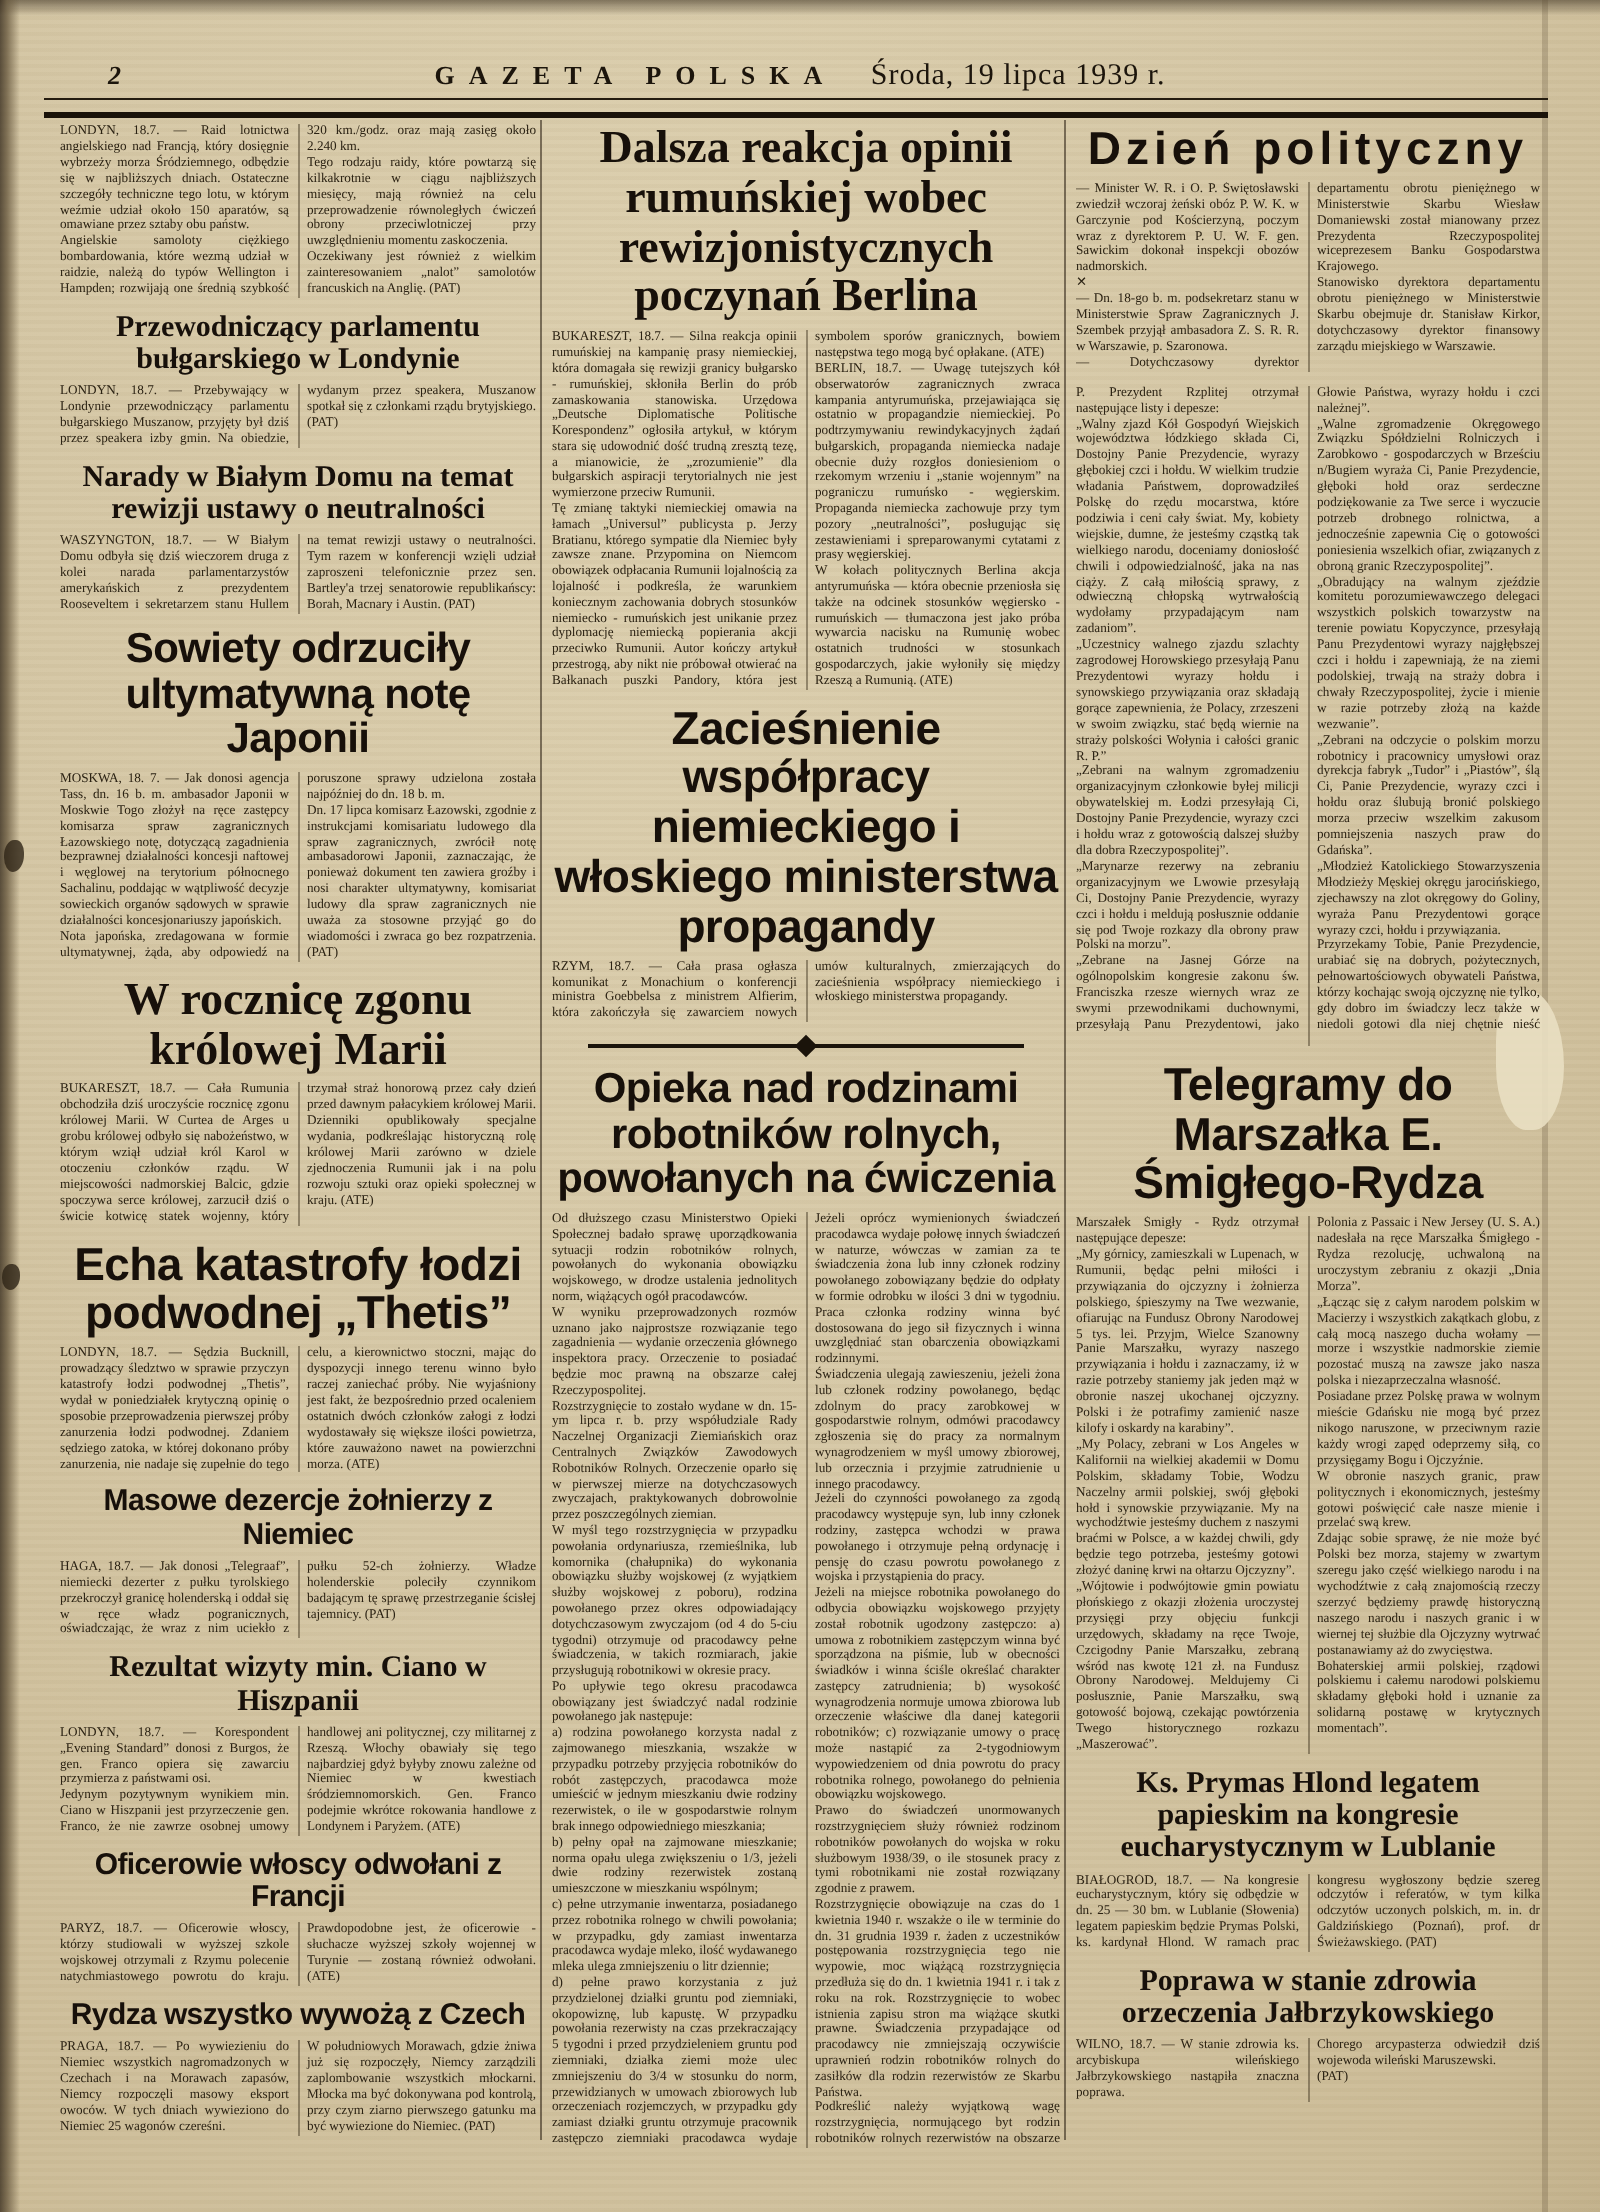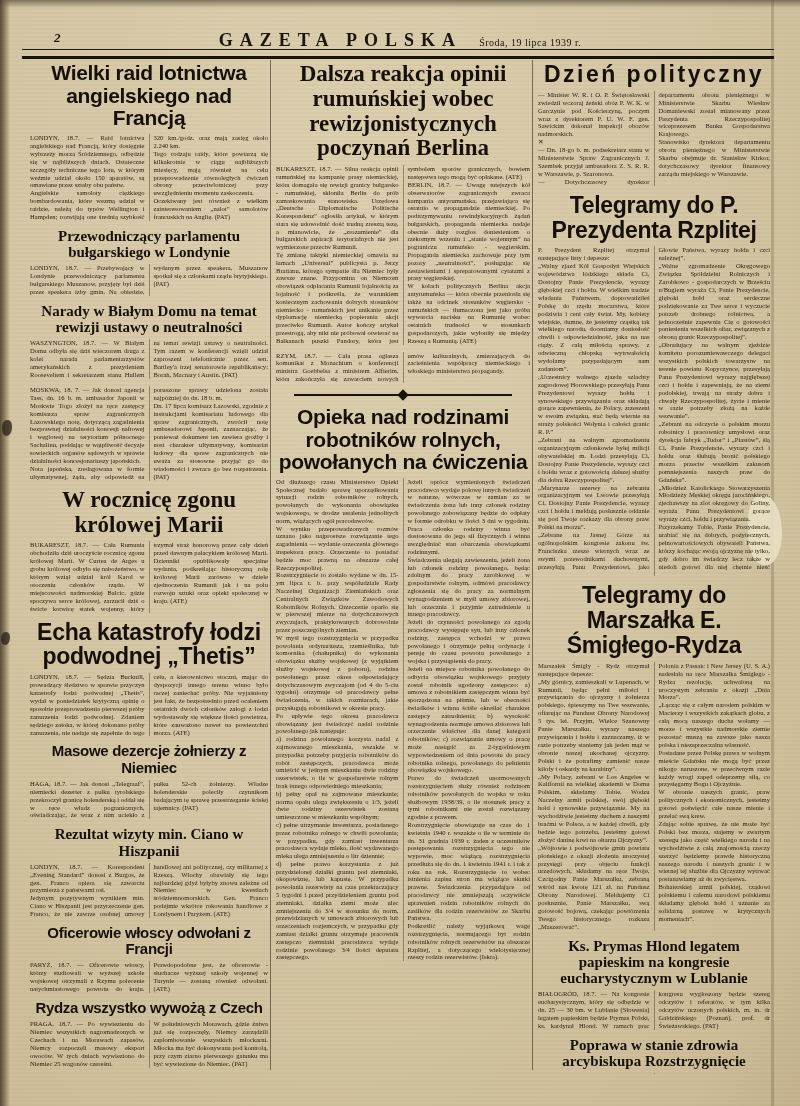--- a/index.html
+++ b/index.html
@@ -18,22 +18,22 @@
     background:linear-gradient(180deg,rgba(58,47,32,.55),rgba(58,47,32,0));}
   .edge-right{position:absolute;right:26px;top:0;width:3px;height:1106px;background:rgba(90,75,50,.25);}
   .stain{position:absolute;background:#2e2416;border-radius:50% 40% 55% 45%;opacity:.8;}
   .tear{position:absolute;background:#e9dfc2;opacity:.9;border-radius:40% 60% 50% 50%;}
 
   
   .masthead{position:absolute;left:30px;top:30px;width:740px;height:18px;
     font-family:"Liberation Serif", serif;font-size:13px;color:#1c150c;}
   .pageno{position:absolute;left:24px;top:0;font-weight:bold;font-style:italic;}
   .mast-center{position:absolute;left:0;right:0;top:0;text-align:center;}
-  .mast-title{font-weight:bold;letter-spacing:7px;font-size:18px;}
-  .mast-date{margin-left:14px;font-size:10px;letter-spacing:.5px;}
+  .mast-title{font-weight:bold;letter-spacing:7px;font-size:13px;}
+  .mast-date{margin-left:14px;font-size:15px;letter-spacing:.5px;}
   .rule-top{position:absolute;left:22px;top:49px;width:752px;height:6px;
     border-top:1.5px solid #241c10;border-bottom:3.5px solid #1a130a;}
 
   
   .col{position:absolute;top:62px;height:1012px;overflow:hidden;}
   .col1{left:30px;width:238px;}
   .col2{left:276px;width:254px;}
   .col3{left:538px;width:232px;}
   .vrule{position:absolute;top:60px;width:1px;height:1010px;background:rgba(40,30,16,.55);}
   .v1{left:270px;} .v2{left:532px;}
@@ -82,35 +82,35 @@
       <span class="mast-date">Środa, 19 lipca 1939 r.</span>
     </span>
   </div>
   <div class="rule-top"></div>
 
   <div class="vrule v1"></div>
   <div class="vrule v2"></div>
 
   <div class="col col1">
     <article class="art">
-      <h2 class="h-sans h-xl">Wielki raid lotnictwa angielskiego nad Francją</h2>
       <div class="body">LONDYN, 18.7. — Raid lotnictwa angielskiego nad Francją, który dosięgnie wybrzeży morza Śródziemnego, odbędzie się w najbliższych dniach. Ostateczne szczegóły techniczne tego lotu, w którym weźmie udział około 150 aparatów, są omawiane przez sztaby obu państw.
 Angielskie samoloty ciężkiego bombardowania, które wezmą udział w raidzie, należą do typów Wellington i Hampden; rozwijają one średnią szybkość 320 km./godz. oraz mają zasięg około 2.240 km.
 Tego rodzaju raidy, które powtarzą się kilkakrotnie w ciągu najbliższych miesięcy, mają również na celu przeprowadzenie równoległych ćwiczeń obrony przeciwlotniczej przy uwzględnieniu momentu zaskoczenia.
 Oczekiwany jest również z wielkim zainteresowaniem „nalot” samolotów francuskich na Anglię. (PAT)</div>
     </article>
     <article class="art">
       <h2 class="h-serif h-md">Przewodniczący parlamentu bułgarskiego w Londynie</h2>
       <div class="body">LONDYN, 18.7. — Przebywający w Londynie przewodniczący parlamentu bułgarskiego Muszanow, przyjęty był dziś przez speakera izby gmin. Na obiedzie, wydanym przez speakera, Muszanow spotkał się z członkami rządu brytyjskiego. (PAT)</div>
     </article>
     <article class="art">
       <h2 class="h-serif h-md">Narady w Białym Domu na temat rewizji ustawy o neutralności</h2>
       <div class="body">WASZYNGTON, 18.7. — W Białym Domu odbyła się dziś wieczorem druga z kolei narada parlamentarzystów amerykańskich z prezydentem Rooseveltem i sekretarzem stanu Hullem na temat rewizji ustawy o neutralności. Tym razem w konferencji wzięli udział zaproszeni telefonicznie przez sen. Bartley'a trzej senatorowie republikańscy: Borah, Macnary i Austin. (PAT)</div>
     </article>
     <article class="art">
+      <h2 class="h-sans h-xl">Sowiety odrzuciły ultymatywną notę Japonii</h2>
       <div class="body">MOSKWA, 18. 7. — Jak donosi agencja Tass, dn. 16 b. m. ambasador Japonii w Moskwie Togo złożył na ręce zastępcy komisarza spraw zagranicznych Łazowskiego notę, dotyczącą zagadnienia bezprawnej działalności koncesji naftowej i węglowej na terytorium północnego Sachalinu, poddając w wątpliwość decyzje sowieckich organów sądowych w sprawie działalności koncesjonariuszy japońskich.
 Nota japońska, zredagowana w formie ultymatywnej, żąda, aby odpowiedź na poruszone sprawy udzielona została najpóźniej do dn. 18 b. m.
 Dn. 17 lipca komisarz Łazowski, zgodnie z instrukcjami komisariatu ludowego dla spraw zagranicznych, zwrócił notę ambasadorowi Japonii, zaznaczając, że ponieważ dokument ten zawiera groźby i nosi charakter ultymatywny, komisariat ludowy dla spraw zagranicznych nie uważa za stosowne przyjąć go do wiadomości i zwraca go bez rozpatrzenia. (PAT)</div>
     </article>
     <article class="art">
       <h2 class="h-serif h-lg">W rocznicę zgonu królowej Marii</h2>
       <div class="body">BUKARESZT, 18.7. — Cała Rumunia obchodziła dziś uroczyście rocznicę zgonu królowej Marii. W Curtea de Arges u grobu królowej odbyło się nabożeństwo, w którym wziął udział król Karol w otoczeniu członków rządu. W miejscowości nadmorskiej Balcic, gdzie spoczywa serce królowej, zarzucił dziś o świcie kotwicę statek wojenny, który trzymał straż honorową przez cały dzień przed dawnym pałacykiem królowej Marii. Dzienniki opublikowały specjalne wydania, podkreślając historyczną rolę królowej Marii zarówno w dziele zjednoczenia Rumunii jak i na polu rozwoju sztuki oraz opieki społecznej w kraju. (ATE)</div>
     </article>
     <article class="art">
       <h2 class="h-sans h-lg">Echa katastrofy łodzi podwodnej „Thetis”</h2>
@@ -139,20 +139,21 @@
 
   <div class="col col2">
     <article class="art">
       <h2 class="h-serif h-lg">Dalsza reakcja opinii rumuńskiej wobec rewizjonistycznych poczynań Berlina</h2>
       <div class="body">BUKARESZT, 18.7. — Silna reakcja opinii rumuńskiej na kampanię prasy niemieckiej, która domagała się rewizji granicy bułgarsko - rumuńskiej, skłoniła Berlin do prób zamaskowania stanowiska. Urzędowa „Deutsche Diplomatische Politische Korespondenz” ogłosiła artykuł, w którym stara się udowodnić dość trudną zresztą tezę, a mianowicie, że „zrozumienie” dla bułgarskich aspiracji terytorialnych nie jest wymierzone przeciw Rumunii.
 Tę zmianę taktyki niemieckiej omawia na łamach „Universul” publicysta p. Jerzy Bratianu, którego sympatie dla Niemiec były zawsze znane. Przypomina on Niemcom obowiązek odpłacania Rumunii lojalnością za lojalność i podkreśla, że warunkiem koniecznym zachowania dobrych stosunków niemiecko - rumuńskich jest unikanie przez dyplomację niemiecką popierania akcji przeciwko Rumunii. Autor kończy artykuł przestrogą, aby nikt nie próbował otwierać na Bałkanach puszki Pandory, która jest symbolem sporów granicznych, bowiem następstwa tego mogą być opłakane. (ATE)
 BERLIN, 18.7. — Uwagę tutejszych kół obserwatorów zagranicznych zwraca kampania antyrumuńska, przejawiająca się ostatnio w propagandzie niemieckiej. Po podtrzymywaniu rewindykacyjnych żądań bułgarskich, propaganda niemiecka nadaje obecnie duży rozgłos doniesieniom o rzekomym wrzeniu i „stanie wojennym” na pograniczu rumuńsko - węgierskim. Propaganda niemiecka zachowuje przy tym pozory „neutralności”, posługując się zestawieniami i spreparowanymi cytatami z prasy węgierskiej.
 W kołach politycznych Berlina akcja antyrumuńska — która obecnie przeniosła się także na odcinek stosunków węgiersko - rumuńskich — tłumaczona jest jako próba wywarcia nacisku na Rumunię wobec ostatnich trudności w stosunkach gospodarczych, jakie wyłoniły się między Rzeszą a Rumunią. (ATE)</div>
     </article>
     <article class="art">
+      <h2 class="h-sans h-lg">Zacieśnienie współpracy niemieckiego i włoskiego ministerstwa propagandy</h2>
       <div class="body">RZYM, 18.7. — Cała prasa ogłasza komunikat z Monachium o konferencji ministra Goebbelsa z ministrem Alfierim, która zakończyła się zawarciem nowych umów kulturalnych, zmierzających do zacieśnienia współpracy niemieckiego i włoskiego ministerstwa propagandy.</div>
     </article>
     <div class="orn-divider">
       <div class="bar"></div>
         <div class="diamond"></div>
     </div>
     <article class="art">
       <h2 class="h-sans h-xl">Opieka nad rodzinami robotników rolnych, powołanych na ćwiczenia</h2>
       <div class="body clamp" style="max-height:640px;">Od dłuższego czasu Ministerstwo Opieki Społecznej badało sprawę uporządkowania sytuacji rodzin robotników rolnych, powołanych do wykonania obowiązku wojskowego, w drodze ustalenia jednolitych norm, wiążących ogół pracodawców.
 W wyniku przeprowadzonych rozmów uznano jako najprostsze rozwiązanie tego zagadnienia — wydanie orzeczenia głównego inspektora pracy. Orzeczenie to posiadać będzie moc prawną na obszarze całej Rzeczypospolitej.
@@ -176,21 +177,20 @@
   <div class="col col3">
     <article class="art">
       <h2 class="h-sans h-lg h-sp">Dzień polityczny</h2>
       <div class="body">— Minister W. R. i O. P. Świętosławski zwiedził wczoraj żeński obóz P. W. K. w Garczynie pod Kościerzyną, poczym wraz z dyrektorem P. U. W. F. gen. Sawickim dokonał inspekcji obozów nadmorskich.
 ✕
 — Dn. 18-go b. m. podsekretarz stanu w Ministerstwie Spraw Zagranicznych J. Szembek przyjął ambasadora Z. S. R. R. w Warszawie, p. Szaronowa.
 — Dotychczasowy dyrektor departamentu obrotu pieniężnego w Ministerstwie Skarbu Wiesław Domaniewski został mianowany przez Prezydenta Rzeczypospolitej wiceprezesem Banku Gospodarstwa Krajowego.
 Stanowisko dyrektora departamentu obrotu pieniężnego w Ministerstwie Skarbu obejmuje dr. Stanisław Kirkor, dotychczasowy dyrektor finansowy zarządu miejskiego w Warszawie.</div>
     </article>
     <article class="art">
-      <h2 class="h-sans h-lg">Telegramy do P. Prezydenta Rzplitej</h2>
       <div class="body clamp" style="max-height:330px;">P. Prezydent Rzplitej otrzymał następujące listy i depesze:
 „Walny zjazd Kół Gospodyń Wiejskich województwa łódzkiego składa Ci, Dostojny Panie Prezydencie, wyrazy głębokiej czci i hołdu. W wielkim trudzie władania Państwem, doprowadziłeś Polskę do rzędu mocarstwa, które podziwia i ceni cały świat. My, kobiety wiejskie, dumne, że jesteśmy cząstką tak wielkiego narodu, doceniamy doniosłość chwili i odpowiedzialność, jaka na nas ciąży. Z całą miłością sprawy, z odwieczną chłopską wytrwałością wydołamy przypadającym nam zadaniom”.
 „Uczestnicy walnego zjazdu szlachty zagrodowej Horowskiego przesyłają Panu Prezydentowi wyrazy hołdu i synowskiego przywiązania oraz składają gorące zapewnienia, że Polacy, zrzeszeni w swoim związku, stać będą wiernie na straży polskości Wołynia i całości granic R. P.”
 „Zebrani na walnym zgromadzeniu organizacyjnym członkowie byłej milicji obywatelskiej m. Łodzi przesyłają Ci, Dostojny Panie Prezydencie, wyrazy czci i hołdu wraz z gotowością dalszej służby dla dobra Rzeczypospolitej”.
 „Marynarze rezerwy na zebraniu organizacyjnym we Lwowie przesyłają Ci, Dostojny Panie Prezydencie, wyrazy czci i hołdu i meldują posłusznie oddanie się pod Twoje rozkazy dla obrony praw Polski na morzu”.
 „Zebrane na Jasnej Górze na ogólnopolskim kongresie zakonu św. Franciszka rzesze wiernych wraz ze swymi przewodnikami duchownymi, przesyłają Panu Prezydentowi, jako Głowie Państwa, wyrazy hołdu i czci należnej”.
 „Walne zgromadzenie Okręgowego Związku Spółdzielni Rolniczych i Zarobkowo - gospodarczych w Brześciu n/Bugiem wyraża Ci, Panie Prezydencie, głęboki hołd oraz serdeczne podziękowanie za Twe serce i wyczucie potrzeb drobnego rolnictwa, a jednocześnie zapewnia Cię o gotowości poniesienia wszelkich ofiar, związanych z obroną granic Rzeczypospolitej”.
 „Obradujący na walnym zjeździe komitetu porozumiewawczego delegaci wszystkich polskich towarzystw na terenie powiatu Kopyczynce, przesyłają Panu Prezydentowi wyrazy najgłębszej czci i hołdu i zapewniają, że na ziemi podolskiej, trwają na straży dobra i chwały Rzeczypospolitej, życie i mienie w razie potrzeby złożą na każde wezwanie”.
 „Zebrani na odczycie o polskim morzu robotnicy i pracownicy umysłowi oraz dyrekcja fabryk „Tudor” i „Piastów”, ślą Ci, Panie Prezydencie, wyrazy czci i hołdu oraz ślubują bronić polskiego morza przeciw wszelkim zakusom pomniejszenia naszych praw do Gdańska”.
 „Młodzież Katolickiego Stowarzyszenia Młodzieży Męskiej okręgu jarocińskiego, zjechawszy na zlot okręgowy do Goliny, wyraża Panu Prezydentowi gorące wyrazy czci, hołdu i przywiązania.
@@ -207,20 +207,20 @@
 Posiadane przez Polskę prawa w wolnym mieście Gdańsku nie mogą być przez nikogo naruszone, w przeciwnym razie każdy wrogi zapęd odeprzemy siłą, co przysięgamy Bogu i Ojczyźnie.
 W obronie naszych granic, praw politycznych i ekonomicznych, jesteśmy gotowi poświęcić całe nasze mienie i przelać swą krew.
 Zdając sobie sprawę, że nie może być Polski bez morza, stajemy w zwartym szeregu jako część wielkiego narodu i na wychodźtwie z całą znajomością rzeczy szerzyć będziemy prawdę historyczną naszego narodu i naszych granic i w wiernej tej służbie dla Ojczyzny wytrwać postanawiamy aż do zwycięstwa.
 Bohaterskiej armii polskiej, rządowi polskiemu i całemu narodowi polskiemu składamy głęboki hołd i uznanie za solidarną postawę w krytycznych momentach”.</div>
     </article>
     <article class="art">
       <h2 class="h-serif h-md">Ks. Prymas Hlond legatem papieskim na kongresie eucharystycznym w Lublanie</h2>
       <div class="body">BIAŁOGRÓD, 18.7. — Na kongresie eucharystycznym, który się odbędzie w dn. 25 — 30 bm. w Lublanie (Słowenia) legatem papieskim będzie Prymas Polski, ks. kardynał Hlond. W ramach prac kongresu wygłoszony będzie szereg odczytów i referatów, w tym kilka odczytów uczonych polskich, m. in. dr Galdzińskiego (Poznań), prof. dr Świeżawskiego. (PAT)</div>
     </article>
     <article class="art">
-      <h2 class="h-serif h-md">Poprawa w stanie zdrowia arcybiskupa Rozstrzygnięcie</h2>
+      <h2 class="h-serif h-md">Poprawa w stanie zdrowia orzeczenia Jałbrzykowskiego</h2>
       <div class="body">WILNO, 18.7. — W stanie zdrowia ks. arcybiskupa wileńskiego Jałbrzykowskiego nastąpiła znaczna poprawa.
 Chorego arcypasterza odwiedził dziś wojewoda wileński Maruszewski.
 (PAT)</div>
     </article>
 
   </div>
 </div>
 
 </body></html>

